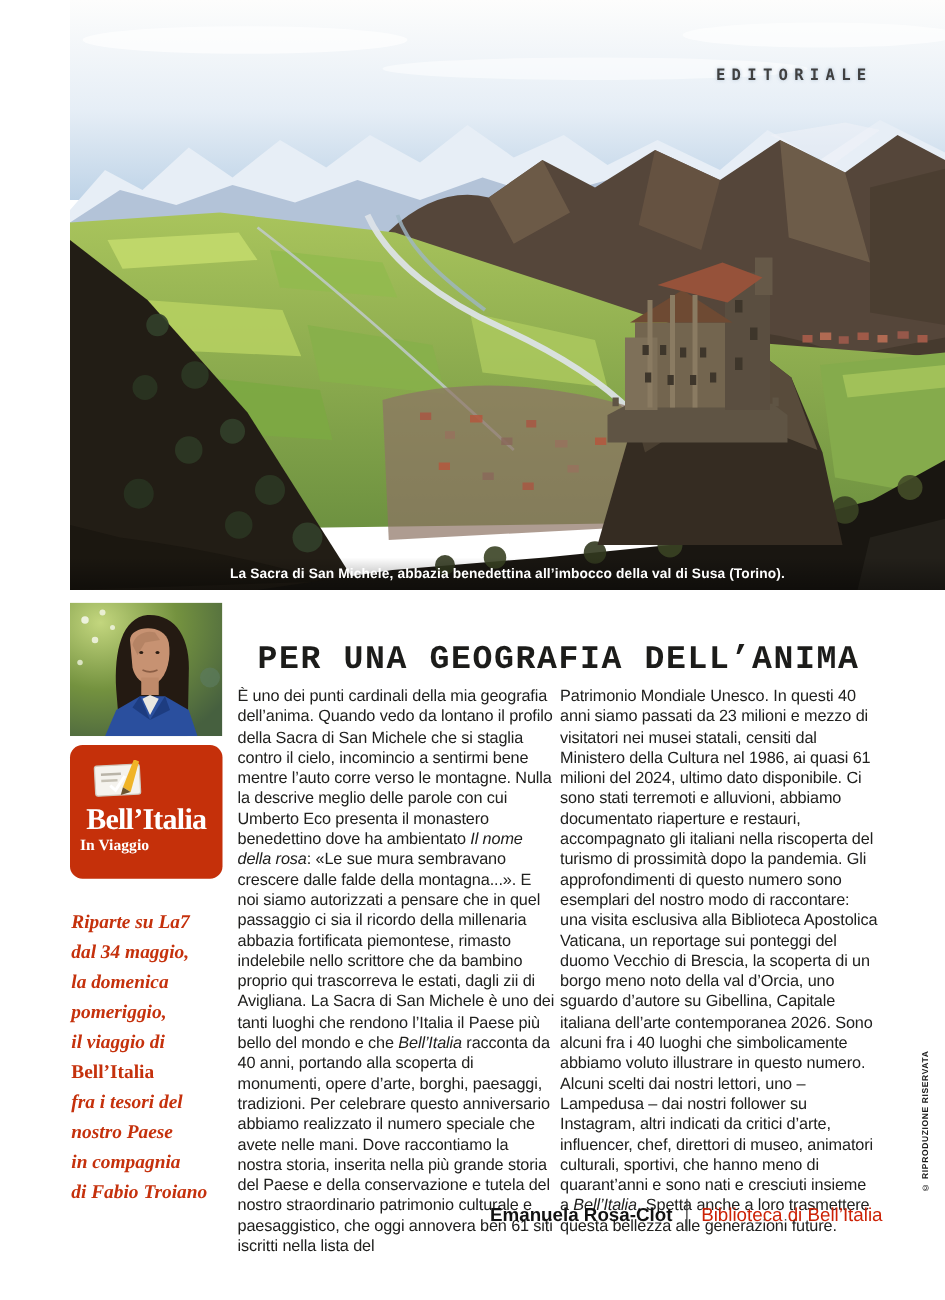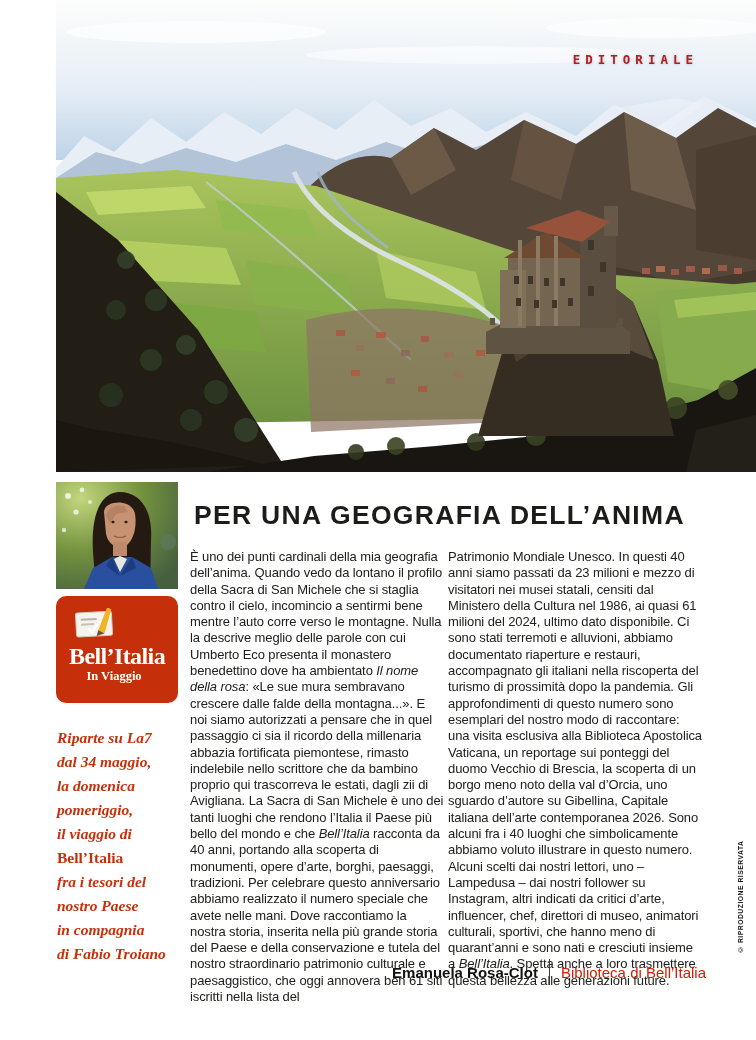--- a/index.html
+++ b/index.html
@@ -4,21 +4,21 @@
 <style>
   html,body{margin:0;padding:0;}
   body{
     width:756px;height:1040px;position:relative;background:#ffffff;
     font-family:"Liberation Sans",sans-serif;overflow:hidden;
   }
   
   .hero{position:absolute;left:56px;top:0;width:700px;height:472px;}
   .hero svg{display:block;width:700px;height:472px;}
   .kicker{
-    position:absolute;top:52px;right:58px;color:#b91c1c;font-weight:bold;
+    position:absolute;top:52px;right:58px;color:#404040;font-weight:bold;
     font-size:12.5px;letter-spacing:5px;font-family:"DejaVu Sans Mono",monospace;
     text-shadow:0 0 3px rgba(120,150,180,.55);
   }
   .caption-band{
     position:absolute;left:0;bottom:0;width:100%;height:26px;
     background:linear-gradient(to bottom,rgba(0,0,0,0),rgba(0,0,0,.38));
     display:flex;align-items:center;justify-content:center;
   }
   .caption-band span{
     color:#ffffff;font-size:11px;font-weight:bold;letter-spacing:.1px;
@@ -30,21 +30,21 @@
     position:absolute;left:56px;top:596px;width:122px;height:107px;
     background:#c5300a;border-radius:10px;box-sizing:border-box;padding:10px 8px 0 8px;
   }
   .logo-card .badge{display:block;margin:2px 0 4px 10px;}
   .logo-title{
     font-family:"Liberation Serif",serif;font-weight:bold;color:#ffffff;
     font-size:24px;letter-spacing:-.6px;line-height:24px;text-align:center;
   }
   .logo-sub{
     font-family:"Liberation Serif",serif;font-weight:bold;color:#ffffff;
-    font-size:12.5px;text-align:center;padding-right:6px;margin-top:1px;
+    font-size:12.5px;text-align:left;padding-right:6px;margin-top:1px;
   }
   .promo{
     position:absolute;left:57px;top:726px;width:132px;
     font-family:"Liberation Serif",serif;font-weight:bold;color:#c5310c;
     font-size:15.5px;line-height:24px;white-space:pre-line;
   }
   .promo .it{font-style:italic;}
   
   .ed-title{
     position:absolute;left:190px;top:496px;width:530px;
@@ -208,20 +208,23 @@
       <rect x="460" y="298" width="5" height="8" fill="#3e362b"></rect>
         <rect x="478" y="300" width="5" height="8" fill="#3e362b"></rect>
       <rect x="496" y="300" width="5" height="8" fill="#3e362b"></rect>
         <rect x="512" y="298" width="5" height="8" fill="#3e362b"></rect>
       <rect x="532" y="240" width="6" height="10" fill="#3e362b"></rect>
         <rect x="544" y="262" width="6" height="10" fill="#3e362b"></rect>
       <rect x="532" y="286" width="6" height="10" fill="#3e362b"></rect>
     </g>
   </svg>
   <div class="kicker">EDITORIALE</div>
+  <div class="caption-band">
+    <span>La Sacra di San Michele, abbazia benedettina all’imbocco della val di Susa (Torino).</span>
+  </div>
 </div>
 
 <div class="portrait">
   <svg viewBox="0 0 122 107">
     <defs>
       <radialGradient id="foliage" cx="0.2" cy="0.15" r="1">
         <stop offset="0" stop-color="#c3d67e"></stop>
         <stop offset="0.5" stop-color="#74923f"></stop>
         <stop offset="1" stop-color="#46603f"></stop>
       </radialGradient>
@@ -268,21 +271,21 @@
 dal 34 maggio,
 la domenica
 pomeriggio,
 il viaggio di
 </span><span>Bell’Italia</span><span class="it">
 fra i tesori del
 nostro Paese
 in compagnia
 di Fabio Troiano</span></div>
 
-<h1 class="ed-title" style="margin:4px;">PER UNA GEOGRAFIA DELL’ANIMA</h1>
+<h1 class="ed-title" style="margin:16px;font-family:Liberation Mono, monospace;">PER UNA GEOGRAFIA DELL’ANIMA</h1>
 
 <div class="columns">
   <div class="col"><span>È uno dei punti cardinali della mia geografia dell’anima. Quando vedo da lontano il profilo della Sacra di San Michele che si staglia contro il cielo, incomincio a sentirmi bene mentre l’auto corre verso le montagne. Nulla la descrive meglio delle parole con cui Umberto Eco presenta il monastero benedettino dove ha ambientato </span><span class="it">Il nome della rosa</span><span>: «Le sue mura sembravano crescere dalle falde della montagna...». E noi siamo autorizzati a pensare che in quel passaggio ci sia il ricordo della millenaria abbazia fortificata piemontese, rimasto indelebile nello scrittore che da bambino proprio qui trascorreva le estati, dagli zii di Avigliana. La Sacra di San Michele è uno dei tanti luoghi che rendono l’Italia il Paese più bello del mondo e che </span><span class="it">Bell’Italia</span><span> racconta da 40 anni, portando alla scoperta di monumenti, opere d’arte, borghi, paesaggi, tradizioni. Per celebrare questo anniversario abbiamo realizzato il numero speciale che avete nelle mani. Dove raccontiamo la nostra storia, inserita nella più grande storia del Paese e della conservazione e tutela del nostro straordinario patrimonio culturale e paesaggistico, che oggi annovera ben 61 siti iscritti nella lista del</span></div>
   <div class="col"><span>Patrimonio Mondiale Unesco. In questi 40 anni siamo passati da 23 milioni e mezzo di visitatori nei musei statali, censiti dal Ministero della Cultura nel 1986, ai quasi 61 milioni del 2024, ultimo dato disponibile. Ci sono stati terremoti e alluvioni, abbiamo documentato riaperture e restauri, accompagnato gli italiani nella riscoperta del turismo di prossimità dopo la pandemia. Gli approfondimenti di questo numero sono esemplari del nostro modo di raccontare: una visita esclusiva alla Biblioteca Apostolica Vaticana, un reportage sui ponteggi del duomo Vecchio di Brescia, la scoperta di un borgo meno noto della val d’Orcia, uno sguardo d’autore su Gibellina, Capitale italiana dell’arte contemporanea 2026. Sono alcuni fra i 40 luoghi che simbolicamente abbiamo voluto illustrare in questo numero. Alcuni scelti dai nostri lettori, uno – Lampedusa – dai nostri follower su Instagram, altri indicati da critici d’arte, influencer, chef, direttori di museo, animatori culturali, sportivi, che hanno meno di quarant’anni e sono nati e cresciuti insieme a </span><span class="it">Bell’Italia</span><span>. Spetta anche a loro trasmettere questa bellezza alle generazioni future.</span></div>
 </div>
 
 <div class="signature">
   <span class="sig-name">Emanuela Rosa-Clot</span>
   <span class="sig-divider"></span>
   <span class="sig-role">Biblioteca di Bell’Italia</span>

